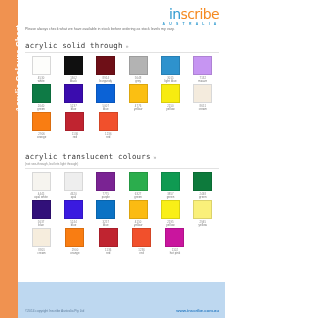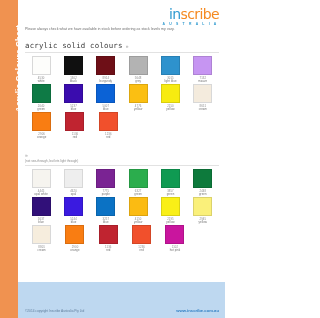--- a/index.html
+++ b/index.html
@@ -140,21 +140,21 @@
       <div class="logo">
         <span class="logo-word"><span class="logo-in">in</span><span class="logo-scribe">scribe</span></span>
         <span class="logo-sub">A U S T R A L I A</span>
       </div>
     </div>
 
     <div class="disclaimer">Please always check what we have available in stock before ordering as stock levels my vary.</div>
 
     <div class="section sec-solid">
       <div class="sec-title-row">
-        <span class="sec-title">acrylic solid colours</span>
+        <span class="sec-title">acrylic solid through</span>
         <span class="sec-arrow">»</span>
       </div>
       <div class="rule"></div>
 
       <div class="row">
         <div class="cell">
             <div class="chip pale" style="background:#fdfdfb"></div>
             <div class="code">4530</div>
             <div class="cname">white</div>
           </div>
@@ -232,20 +232,21 @@
         <div class="cell">
             <div class="chip" style="background:#f1502c"></div>
             <div class="code">1236</div>
             <div class="cname">red</div>
           </div>
       </div>
     </div>
 
     <div class="section sec-trans">
       <div class="sec-title-row">
+        <span class="sec-title">acrylic translucent colours</span>
         <span class="sec-arrow">»</span>
       </div>
       <div class="sec-sub">(not see-through, but lets light through)</div>
       <div class="rule"></div>
 
       <div class="row">
         <div class="cell">
             <div class="chip pale" style="background:#f6f4ef"></div>
             <div class="code">4445</div>
             <div class="cname">opal white</div>

